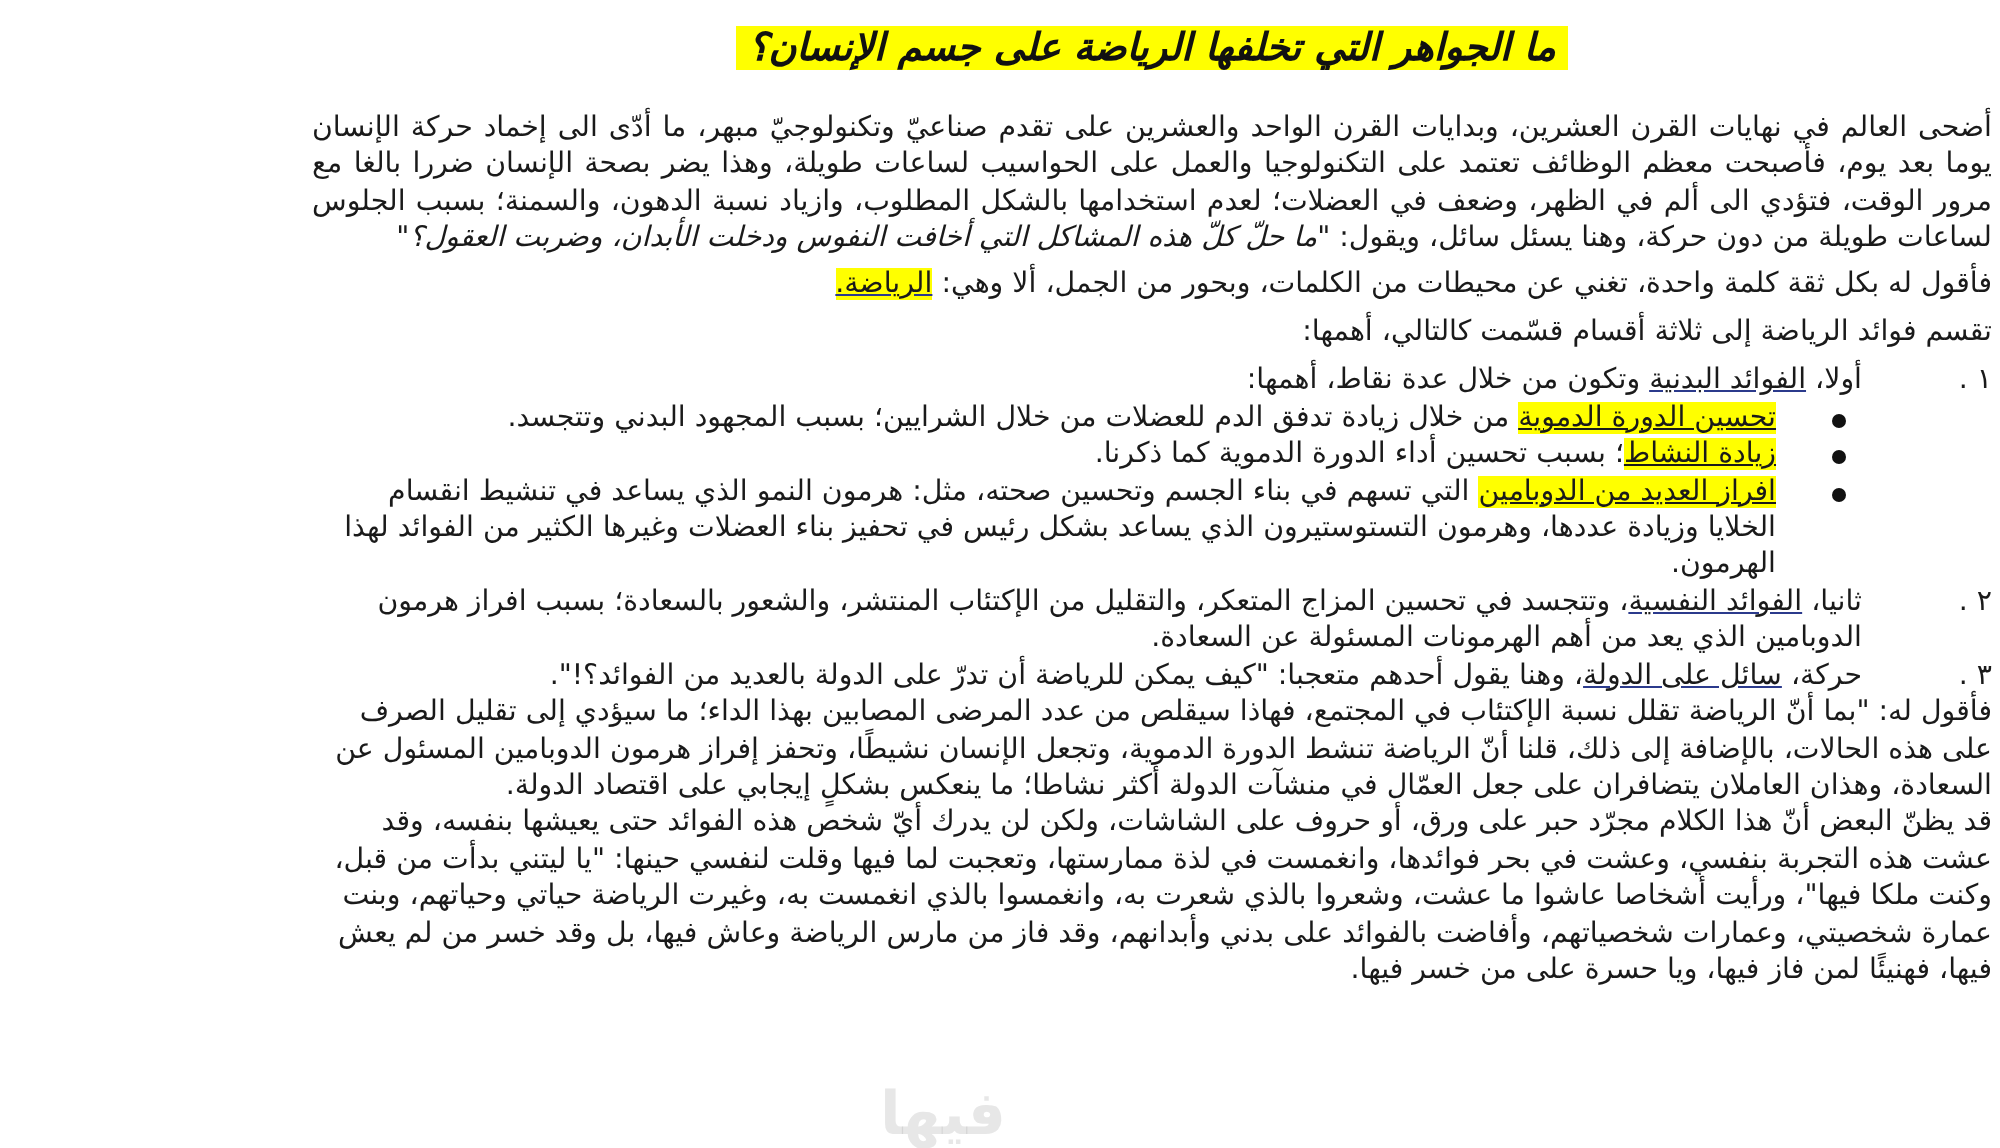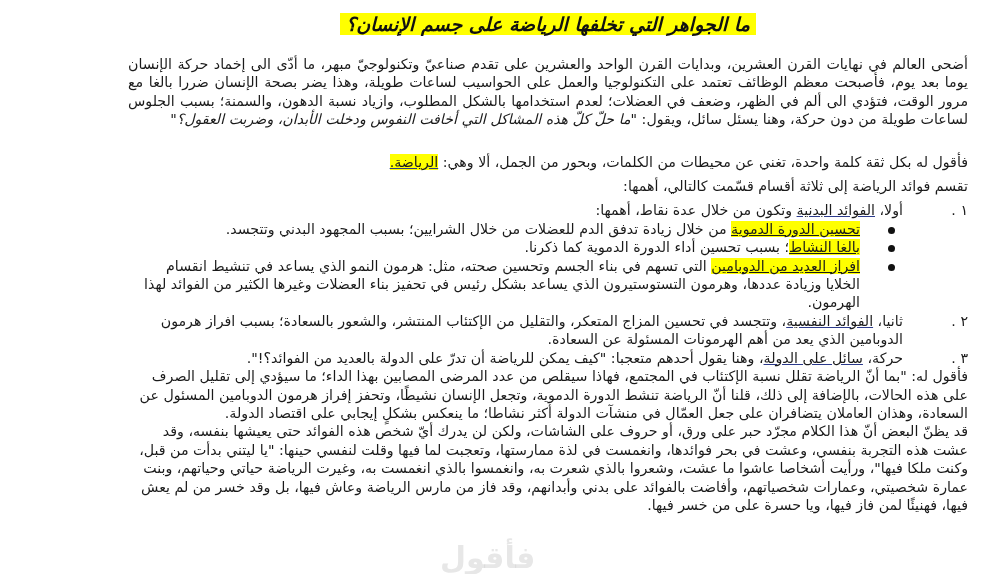--- a/index.html
+++ b/index.html
@@ -3,37 +3,37 @@
 <meta charset="utf-8">
 <style>
   html, body { margin: 0; padding: 0; }
   body {
     width: 1000px; height: 574px; overflow: hidden;
     background: #ffffff; position: relative;
     font-family: "DejaVu Sans", "Liberation Sans", sans-serif;
     color: #1a1a1a;
   }
   .page {
-    position: absolute; left: 128px; top: 0; width: 840px;
+    position: absolute; left: 156px; top: 0; width: 840px;
     direction: rtl; text-align: right;
   }
   .title-wrap { text-align: center; padding-top: 13px; height: 30px; }
   .title {
     display: inline-block; background: #ffff00;
     font-weight: bold; font-style: italic; font-size: 19px; line-height: 22px;
     padding: 0 6px; color: #111;
     text-decoration: underline; text-decoration-color: #ffff00;
   }
   .para {
     font-size: 14.2px; line-height: 18.4px; letter-spacing: 0.6px;
     margin: 0; padding-right: 0;
   }
   .para .quote-it { font-style: italic; }
   .p1 { margin-top: 12px; text-align: justify; text-align-last: right; }
-  .p2 { margin-top: 24px; }
+  .p2 { margin-top: 4px; }
   .p3 { margin-top: 6px; }
   .hl { background: #ffff00; text-decoration: underline; }
   .ul { text-decoration: underline; text-decoration-color: #2b3a8c; }
   ol.benefits { list-style: none; margin: 6px 0 0 0; padding: 0; }
   ol.benefits > li { position: relative; padding-right: 65px; }
   .num {
     position: absolute; right: 0; width: 40px; text-align: right;
   }
   ul.sub { list-style: none; margin: 0; padding: 0; }
   ul.sub > li { position: relative; padding-right: 43px; }
@@ -61,31 +61,31 @@
   <p class="para p2"><span>فأقول له بكل ثقة كلمة واحدة، تغني عن محيطات من الكلمات، وبحور من الجمل، ألا وهي: </span><span class="hl ul">الرياضة.</span></p>
 
   <p class="para p3">تقسم فوائد الرياضة إلى ثلاثة أقسام قسّمت كالتالي، أهمها:</p>
 
   <ol class="benefits para">
     <li>
       <span class="num">١ .</span>
       <span>أولا، </span><span class="ul">الفوائد البدنية</span><span> وتكون من خلال عدة نقاط، أهمها:</span>
       <ul class="sub">
         <li><span class="bullet"></span><span class="hl">تحسين الدورة الدموية</span><span> من خلال زيادة تدفق الدم للعضلات من خلال الشرايين؛ بسبب المجهود البدني وتتجسد.</span></li>
-        <li><span class="bullet"></span><span class="hl">بالغا النشاط</span><span>؛ بسبب تحسين أداء الدورة الدموية كما ذكرنا.</span></li>
+        <li><span class="bullet"></span><span class="hl">زيادة النشاط</span><span>؛ بسبب تحسين أداء الدورة الدموية كما ذكرنا.</span></li>
         <li><span class="bullet"></span><span class="hl">افراز العديد من الدوبامين</span><span> التي تسهم في بناء الجسم وتحسين صحته، مثل: هرمون النمو الذي يساعد في تنشيط انقسام الخلايا وزيادة عددها، وهرمون التستوستيرون الذي يساعد بشكل رئيس في تحفيز بناء العضلات وغيرها الكثير من الفوائد لهذا الهرمون.</span></li>
       </ul>
     </li>
     <li>
       <span class="num">٢ .</span>
       <span>ثانيا، </span><span class="ul">الفوائد النفسية</span><span>، وتتجسد في تحسين المزاج المتعكر، والتقليل من الإكتئاب المنتشر، والشعور بالسعادة؛ بسبب افراز هرمون الدوبامين الذي يعد من أهم الهرمونات المسئولة عن السعادة.</span>
     </li>
     <li>
       <span class="num">٣ .</span>
       <span>حركة، </span><span class="ul">سائل على الدولة</span><span>، وهنا يقول أحدهم متعجبا: "كيف يمكن للرياضة أن تدرّ على الدولة بالعديد من الفوائد؟!".</span>
     </li>
   </ol>
 
   <p class="para p4">فأقول له: "بما أنّ الرياضة تقلل نسبة الإكتئاب في المجتمع، فهاذا سيقلص من عدد المرضى المصابين بهذا الداء؛ ما سيؤدي إلى تقليل الصرف على هذه الحالات، بالإضافة إلى ذلك، قلنا أنّ الرياضة تنشط الدورة الدموية، وتجعل الإنسان نشيطًا، وتحفز إفراز هرمون الدوبامين المسئول عن السعادة، وهذان العاملان يتضافران على جعل العمّال في منشآت الدولة أكثر نشاطا؛ ما ينعكس بشكلٍ إيجابي على اقتصاد الدولة.</p>
   <p class="para p5">قد يظنّ البعض أنّ هذا الكلام مجرّد حبر على ورق، أو حروف على الشاشات، ولكن لن يدرك أيّ شخص هذه الفوائد حتى يعيشها بنفسه، وقد عشت هذه التجربة بنفسي، وعشت في بحر فوائدها، وانغمست في لذة ممارستها، وتعجبت لما فيها وقلت لنفسي حينها: "يا ليتني بدأت من قبل، وكنت ملكا فيها"، ورأيت أشخاصا عاشوا ما عشت، وشعروا بالذي شعرت به، وانغمسوا بالذي انغمست به، وغيرت الرياضة حياتي وحياتهم، وبنت عمارة شخصيتي، وعمارات شخصياتهم، وأفاضت بالفوائد على بدني وأبدانهم، وقد فاز من مارس الرياضة وعاش فيها، بل وقد خسر من لم يعش فيها، فهنيئًا لمن فاز فيها، ويا حسرة على من خسر فيها.</p>
 </div>
 
-<div class="watermark">فأقول</div>
+<div class="watermark">فيها</div>
 
 </body></html>

